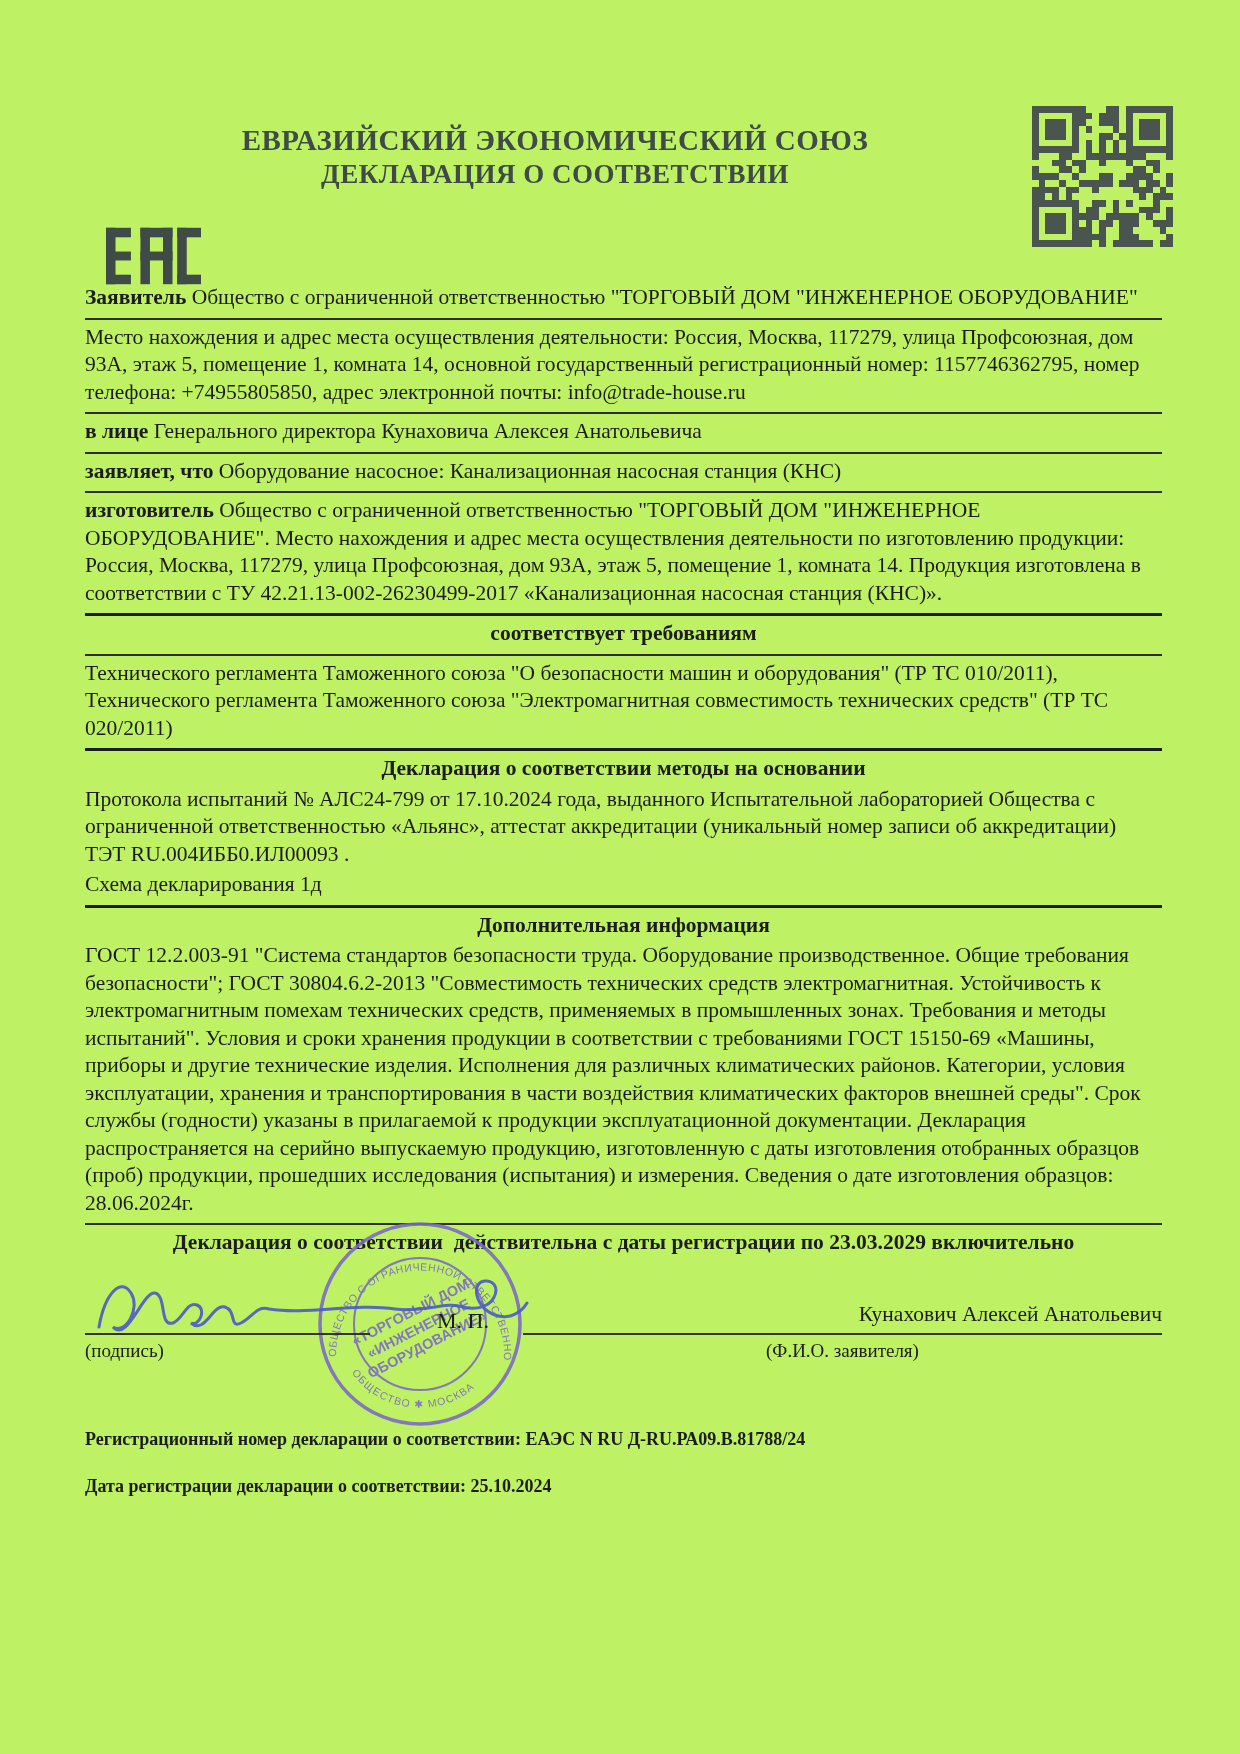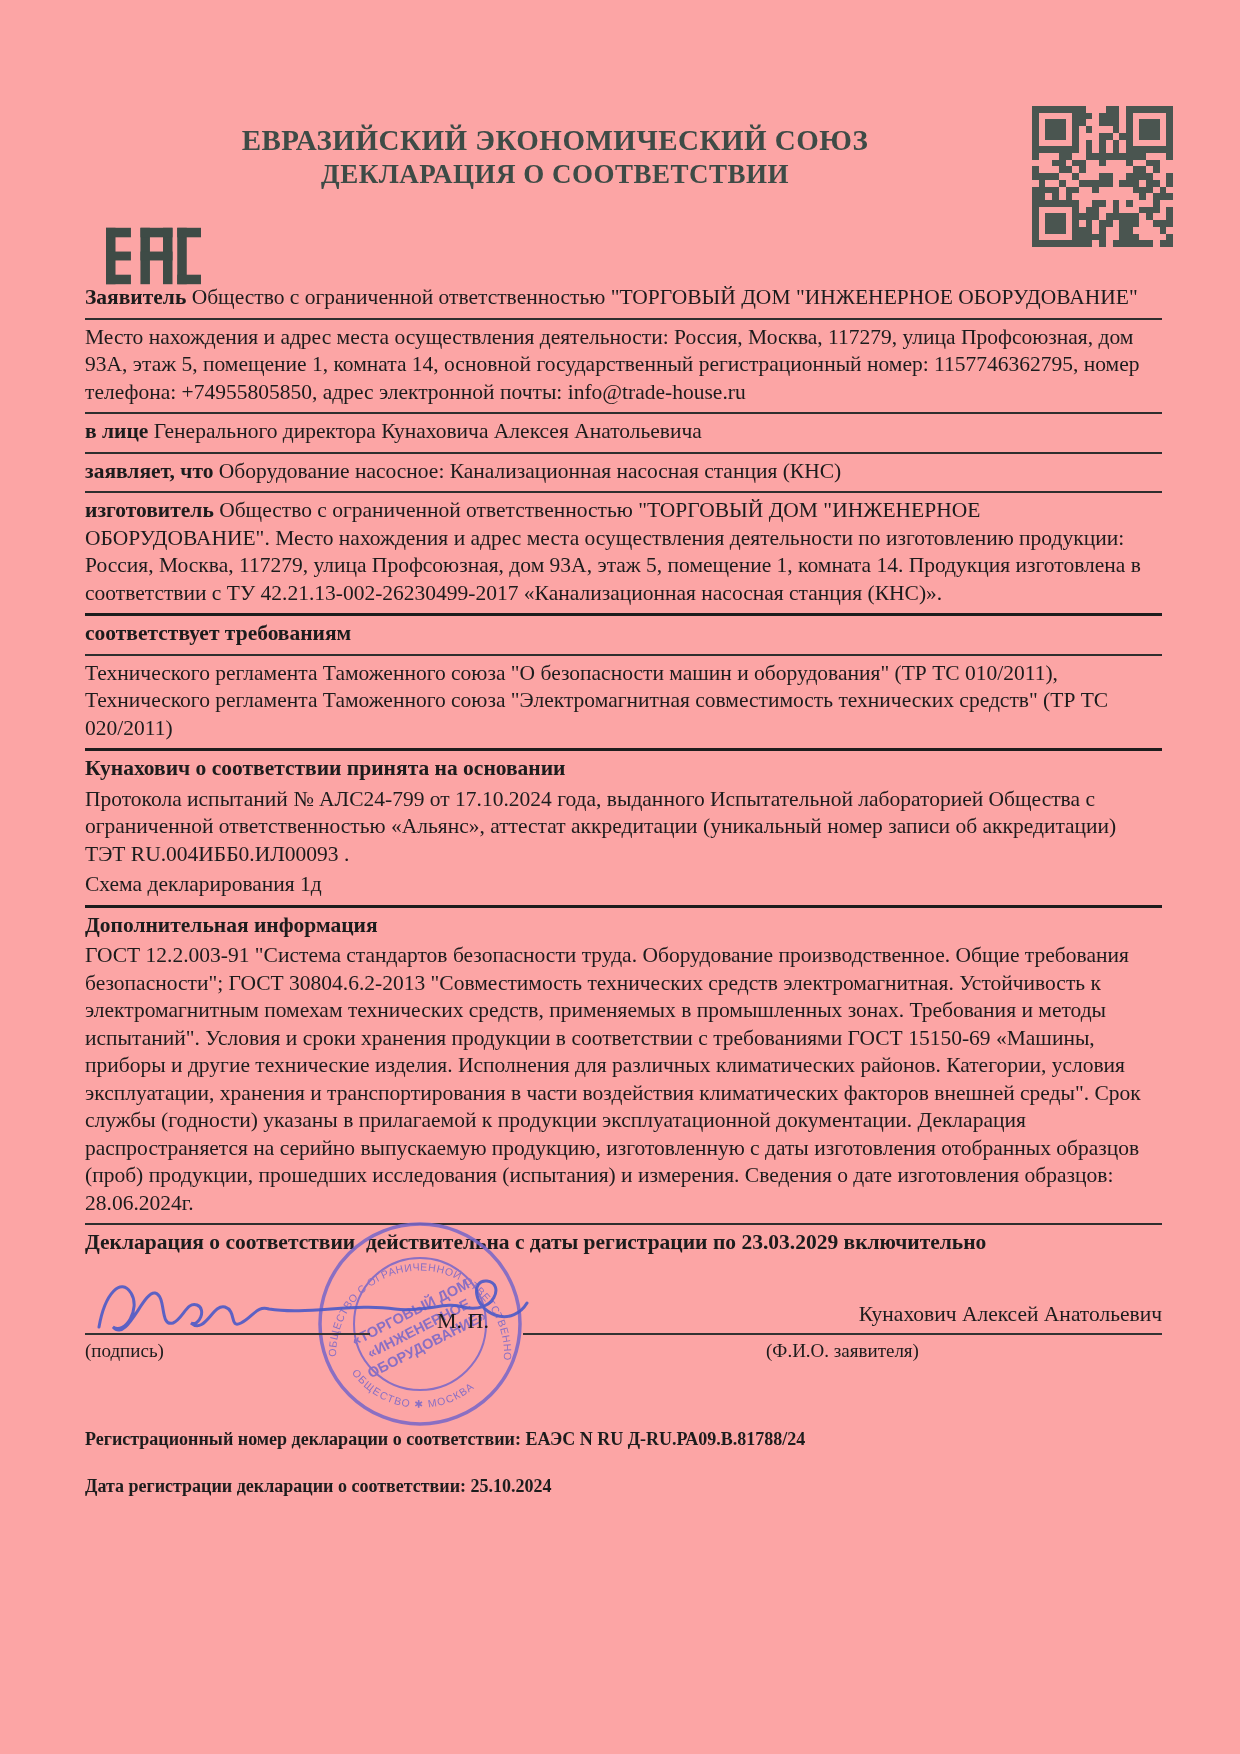--- a/index.html
+++ b/index.html
@@ -1,20 +1,20 @@
 <!DOCTYPE html>
 <html lang="ru" style="--stamp-color: #7b68c8; --sig-color: #4a5ac8; --brand-color: #3e4b46;"><head>
 <meta charset="utf-8">
 <style>
   html,body{margin:0;padding:0;background:#e8e8e8;}
   .page{
     position:relative;
     width:1240px;height:1754px;
     margin:0 auto;
-    background:#fca5a5;
+    background:#bef264;
     font-family:"Liberation Serif","DejaVu Serif",serif;
     color:#1c1c1c;
     overflow:hidden;
   }
   
   .doc-title{
     position:absolute;left:150px;top:122px;width:810px;
     text-align:center;font-weight:bold;color:var(--brand-color,#3e4b46);
     line-height:1.25;
   }
@@ -25,21 +25,21 @@
   
   .body{
     position:absolute;left:85px;top:281px;width:1077px;
     font-size:21.5px;line-height:1.28;
   }
   .body p{margin:3px 0;}
   .sec{border-bottom:2px solid #2e2e2e;padding-bottom:3px;margin-bottom:4px;}
   .sec.thick{border-bottom:3px solid #1d1d1d;}
   .sec.noline{border-bottom:none;padding-bottom:0;margin-bottom:0;}
   b.lbl{font-weight:bold;}
-  .h-bold{font-weight:bold;}
+  .h-bold{font-weight:bold;text-align:center;}
   .prewrap{white-space:pre-wrap;}
   
   .sig-area{position:relative;height:164px;margin-top:4px;}
   .sig-svg{position:absolute;left:8px;top:0px;}
   .stamp{position:absolute;left:230px;top:-42px;opacity:0.88;}
   .sig-line-left{position:absolute;left:0;top:72px;width:285px;border-top:2px solid #333;}
   .sig-caption-left{position:absolute;left:0;top:78px;width:285px;text-align:left;font-size:19px;}
   .mp{position:absolute;left:352px;top:46px;font-size:22px;}
   .sig-line-right{position:absolute;left:438px;right:0;top:72px;border-top:2px solid #333;}
   .fio-name{position:absolute;left:438px;right:0;top:40px;text-align:right;font-size:21.5px;}
@@ -364,21 +364,21 @@
 
     <div class="sec">
       <p class="h-bold">соответствует требованиям</p>
     </div>
 
     <div class="sec thick">
       <p>Технического регламента Таможенного союза "О безопасности машин и оборудования" (ТР ТС 010/2011), Технического регламента Таможенного союза "Электромагнитная совместимость технических средств" (ТР ТС 020/2011)</p>
     </div>
 
     <div class="sec noline">
-      <p class="h-bold">Кунахович о соответствии принята на основании</p>
+      <p class="h-bold">Декларация о соответствии методы на основании</p>
     </div>
 
     <div class="sec thick">
       <p>Протокола испытаний № АЛС24-799 от 17.10.2024 года, выданного Испытательной лабораторией Общества с ограниченной ответственностью «Альянс», аттестат аккредитации (уникальный номер записи об аккредитации)  ТЭТ RU.004ИББ0.ИЛ00093 .</p>
       <p>Схема декларирования 1д</p>
     </div>
 
     <div class="sec noline">
       <p class="h-bold">Дополнительная информация</p>
     </div>

